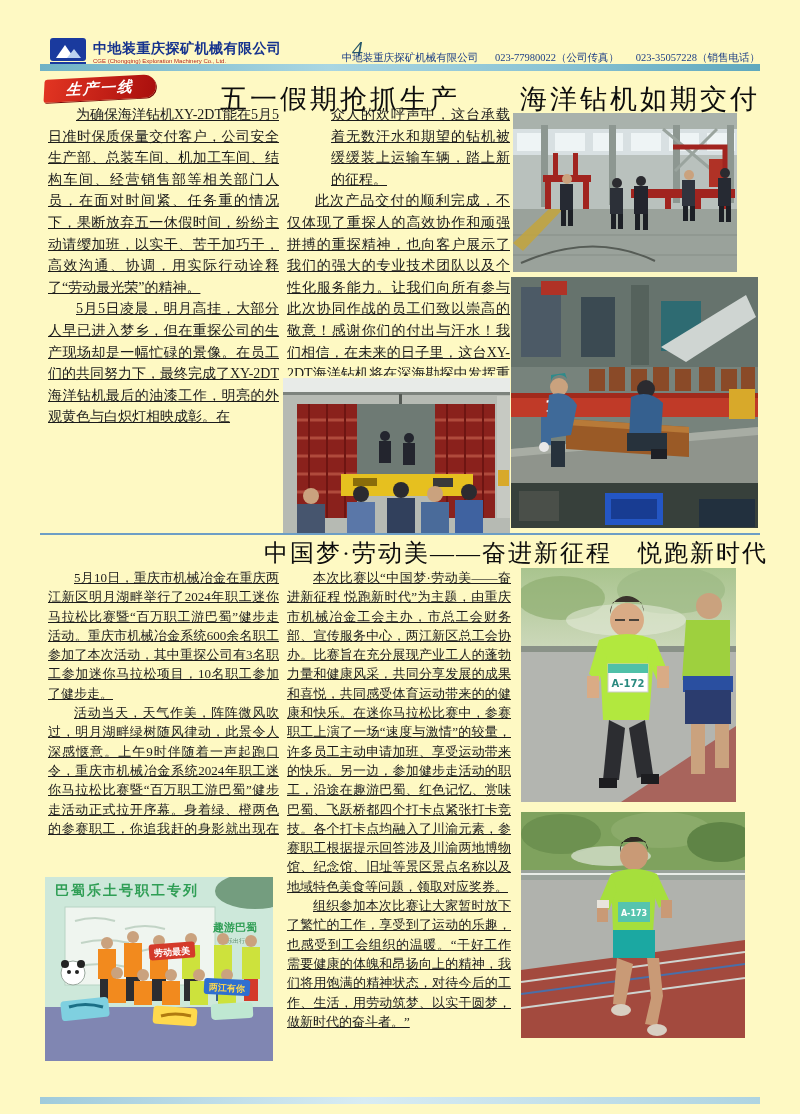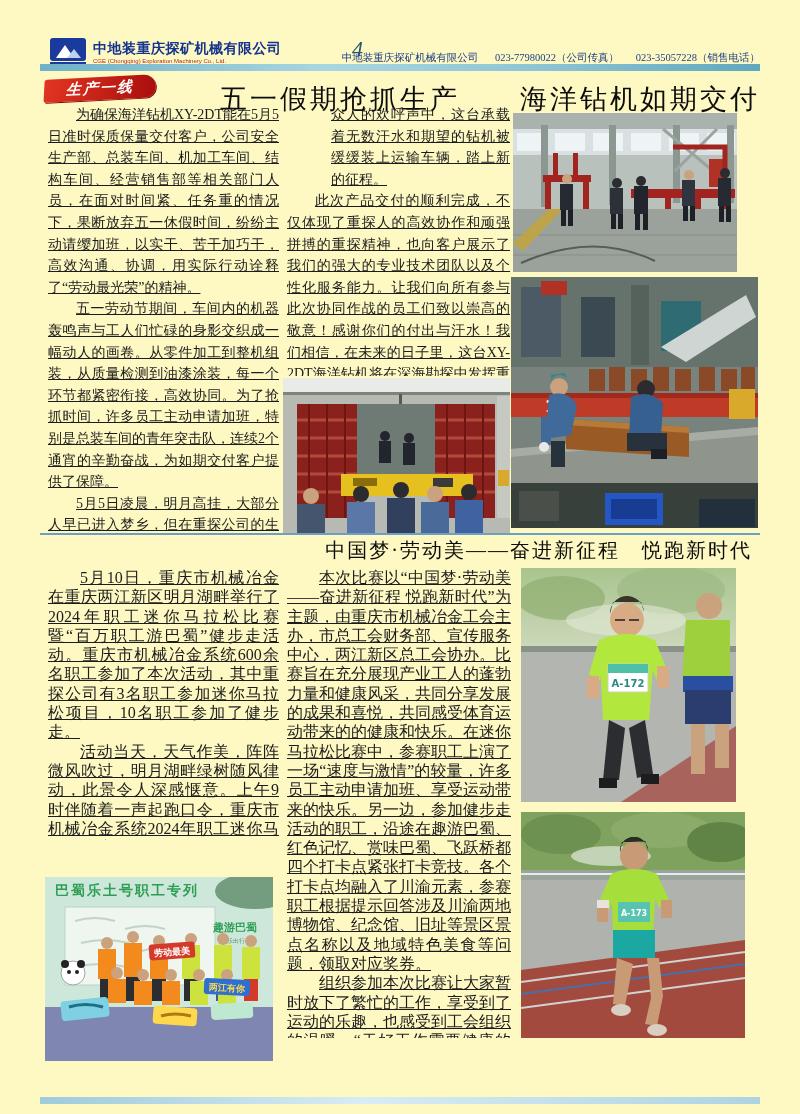--- a/index.html
+++ b/index.html
@@ -17,28 +17,28 @@
   .contact{right:40px;top:51px;font-size:10.5px;color:#1d3f86;white-space:nowrap;}
   .contact span{margin-left:14px;}
   .top-bar{left:40px;top:64px;width:720px;height:7px;
            background:linear-gradient(90deg,#6fb2c5,#a9d6e2 40%,#8cc4d4 70%,#5fa8bd);}
   .bottom-bar{left:40px;top:1097px;width:720px;height:7px;
            background:linear-gradient(90deg,#9fcbdb,#d8ecf3 45%,#aed4e1);}
 
   
   .headline{font-weight:400;color:#0d0d0d;text-align:right;white-space:nowrap;}
   .h1-a1{left:118px;top:81px;width:642px;font-size:27px;letter-spacing:3px;}
-  .h1-a2{left:32px;top:537px;width:720px;font-size:20px;letter-spacing:2px;}
+  .h1-a2{left:48px;top:537px;width:720px;font-size:24px;letter-spacing:2px;}
   .badge{left:44px;top:77px;width:112px;height:23px;background:linear-gradient(100deg,#e23522,#a90f0d);
          border-radius:3px 16px 12px 3px;transform:rotate(-3deg) skewX(-6deg);
          color:#fff;font-weight:700;font-style:italic;font-size:15px;line-height:23px;
          text-align:center;letter-spacing:2px;box-shadow:1px 1px 0 #7d0a08;}
   .coltext{text-align:justify;overflow:hidden;text-decoration:underline;}
   .a1 .coltext{font-size:14px;line-height:21.6px;}
-  .a2 .coltext{font-size:16px;line-height:19.3px;}
+  .a2 .coltext{font-size:13px;line-height:19.3px;}
   .coltext p{margin:0;text-indent:2em;}
   .coltext p.cont{text-indent:0;margin-left:44px;}
   .a1c1{left:48px;top:104px;width:231px;height:430px;}
   .a1c2{left:287px;top:104px;width:223px;height:272px;}
   .a2c1{left:48px;top:568px;width:231px;height:272px;}
   .a2c2{left:287px;top:568px;width:224px;height:470px;}
   .divider{left:40px;top:533px;width:720px;height:2px;background:#6d9ec5;}
 
   
   .ph{display:block;}
@@ -70,21 +70,20 @@
     <span>023-35057228（销售电话）</span>
   </div>
   <div class="abs top-bar"></div>
 
   <div class="a1">
     <div class="abs badge">生产一线</div>
     <div class="abs headline h1-a1">五一假期抢抓生产　　海洋钻机如期交付</div>
 
     <div class="abs coltext a1c1">
       <p>为确保海洋钻机XY-2DT能在5月5日准时保质保量交付客户，公司安全生产部、总装车间、机加工车间、结构车间、经营销售部等相关部门人员，在面对时间紧、任务重的情况下，果断放弃五一休假时间，纷纷主动请缨加班，以实干、苦干加巧干，高效沟通、协调，用实际行动诠释了“劳动最光荣”的精神。</p>
-      <p>五一劳动节期间，车间内的机器轰鸣声与工人们忙碌的身影交织成一幅动人的画卷。从零件加工到整机组装，从质量检测到油漆涂装，每一个环节都紧密衔接，高效协同。为了抢抓时间，许多员工主动申请加班，特别是总装车间的青年突击队，连续2个通宵的辛勤奋战，为如期交付客户提供了保障。</p>
       <p>5月5日凌晨，明月高挂，大部分人早已进入梦乡，但在重探公司的生产现场却是一幅忙碌的景像。在员工们的共同努力下，最终完成了XY-2DT海洋钻机最后的油漆工作，明亮的外观黄色与白炽灯相映成彰。在</p>
     </div>
 
     <div class="abs coltext a1c2">
       <p class="cont">众人的欢呼声中，这台承载着无数汗水和期望的钻机被缓缓装上运输车辆，踏上新的征程。</p>
       <p>此次产品交付的顺利完成，不仅体现了重探人的高效协作和顽强拼搏的重探精神，也向客户展示了我们的强大的专业技术团队以及个性化服务能力。让我们向所有参与此次协同作战的员工们致以崇高的敬意！感谢你们的付出与汗水！我们相信，在未来的日子里，这台XY-2DT海洋钻机将在深海勘探中发挥重要作用，为人类探索海洋的奥秘贡献力量。</p>
 
     </div>
 
     <svg class="abs ph phC" width="227" height="155" viewBox="0 0 227 155">

